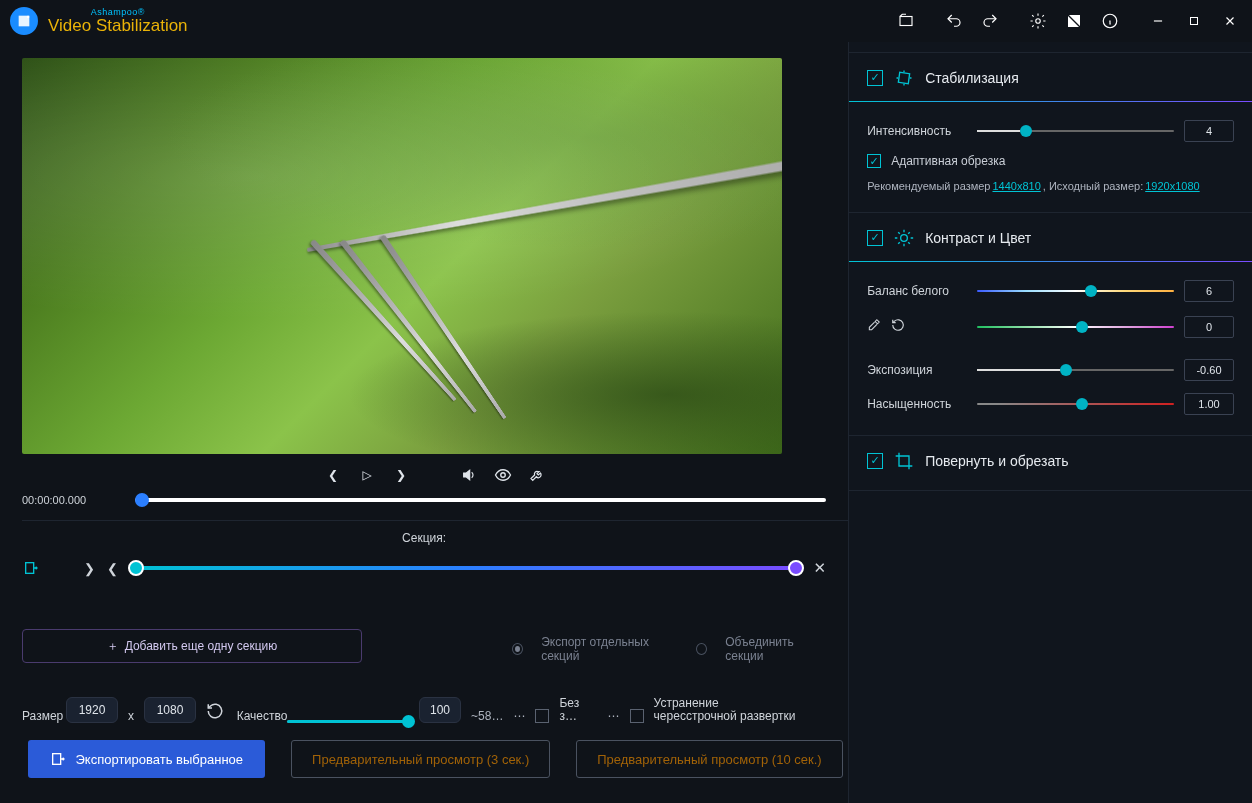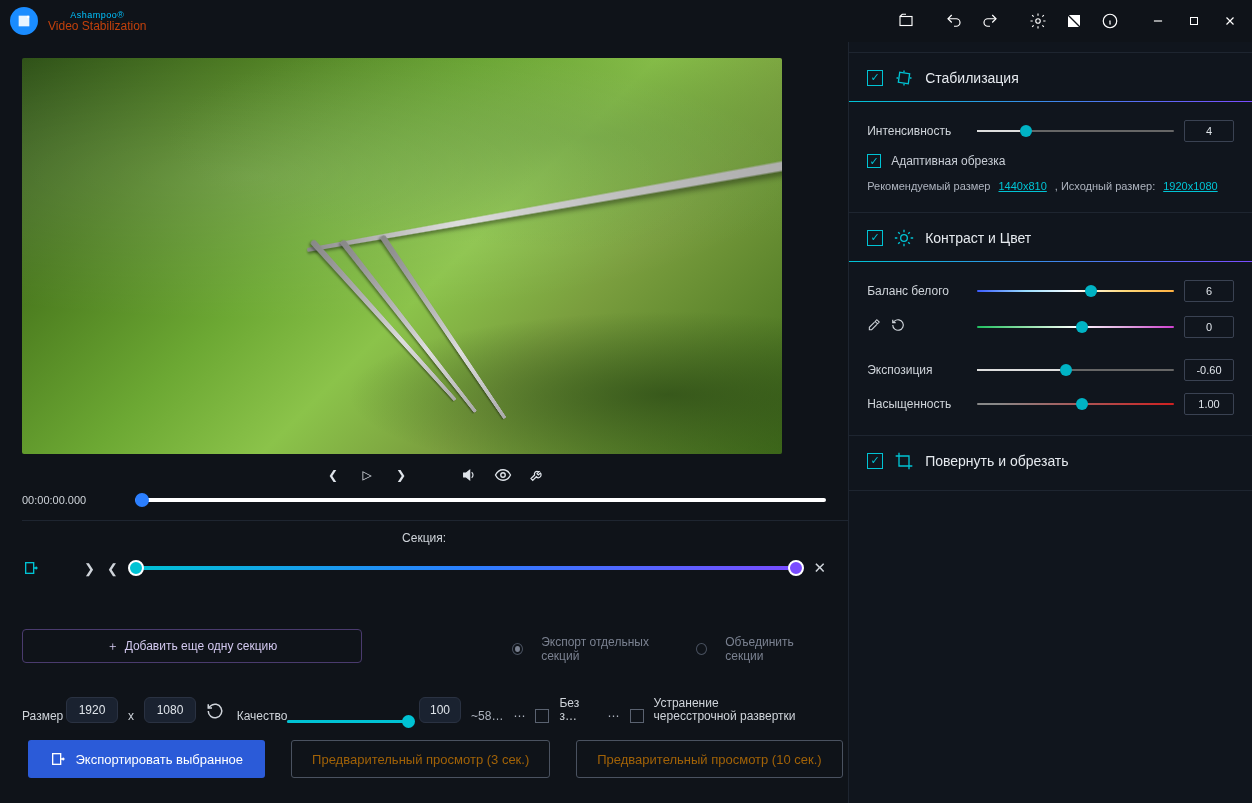--- a/index.html
+++ b/index.html
@@ -5,21 +5,21 @@
   * { box-sizing: border-box; margin: 0; padding: 0; font-family: "Segoe UI", Arial, sans-serif; }
   body { background: #0f1319; color: #c9ced6; font-size: 12px; user-select: none; width: 1252px; height: 803px; overflow: hidden; }
   .app { display: flex; flex-direction: column; height: 100%; }
 
   
   .titlebar { height: 42px; display: flex; align-items: center; background: #0f1319; padding-left: 10px; }
   .logo { width: 28px; height: 28px; border-radius: 50%; background: #1a8cff; display: flex; align-items: center; justify-content: center; margin-right: 10px; }
   .logo svg { width: 16px; height: 16px; fill: #fff; }
   .title-text { display: flex; flex-direction: column; line-height: 1; }
   .title-top { font-size: 9px; color: #00c3ff; letter-spacing: 0.5px; text-align: center; }
-  .title-main { font-size: 12px; color: #c2410c; font-weight: 400; }
+  .title-main { font-size: 17px; color: #eab308; font-weight: 400; }
   .title-tools { margin-left: auto; display: flex; align-items: center; gap: 4px; padding-right: 6px; }
   .tb-btn { width: 32px; height: 32px; display: flex; align-items: center; justify-content: center; color: #fff; cursor: pointer; }
   .tb-sep { width: 8px; }
 
   
   .main { flex: 1; display: flex; }
   .left { flex: 1; display: flex; flex-direction: column; padding: 16px 0 0 22px; border-right: 1px solid #1e2530; }
   .right { width: 422px; background: #10151d; padding-top: 10px; }
 
   
@@ -313,21 +313,21 @@
           <div class="slider-sm">
             <div class="fill" style="width:22%"></div>
               <div class="thumb" style="left:22%"></div>
           </div>
           <span class="val-box">4</span>
         </div>
         <div class="ctrl-row">
           <span class="chk on"></span>
           <span>Адаптивная обрезка</span>
         </div>
-        <div class="ctrl-row subtext" style="gap:8px">
+        <div class="ctrl-row subtext" style="gap:2px">
           <span>Рекомендуемый размер</span>
           <span class="link">1440x810</span>
           <span>, Исходный размер:</span>
           <span class="link">1920x1080</span>
         </div>
       </div>
 
       <div class="panel-sec">
         <div class="panel-head">
           <span class="chk on"></span>

